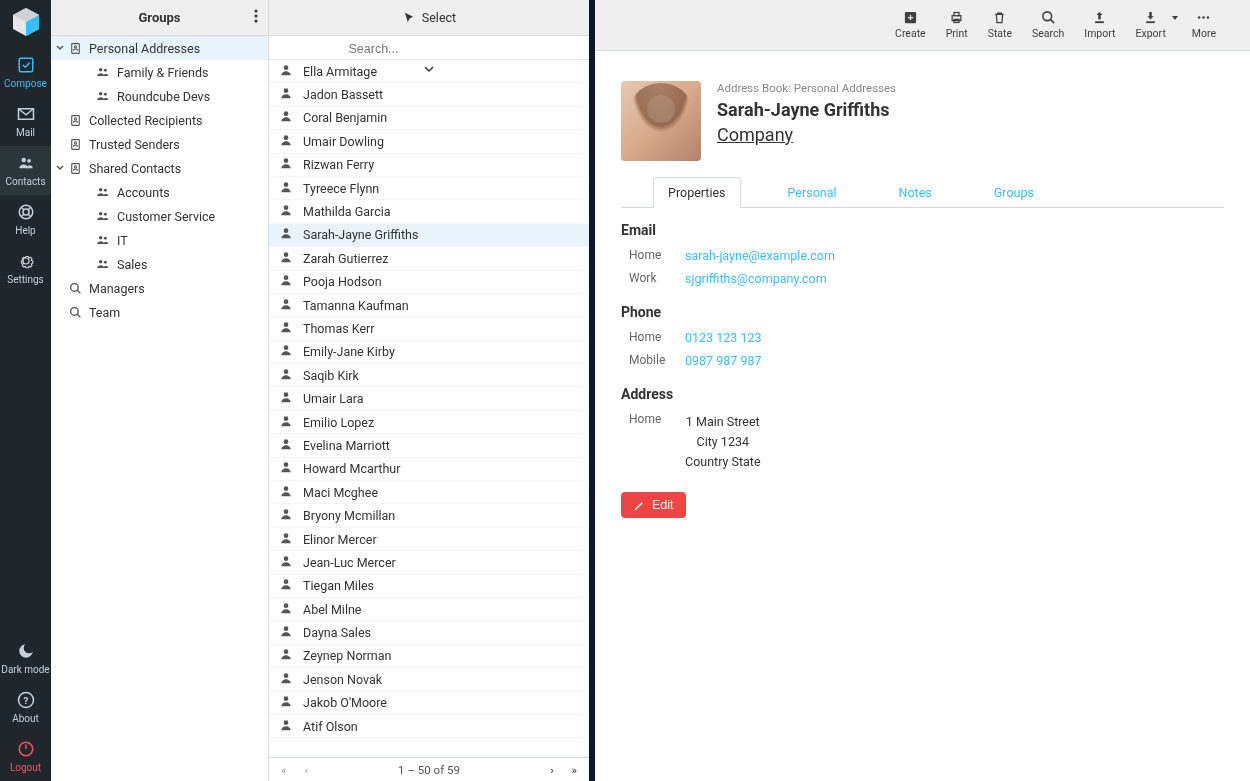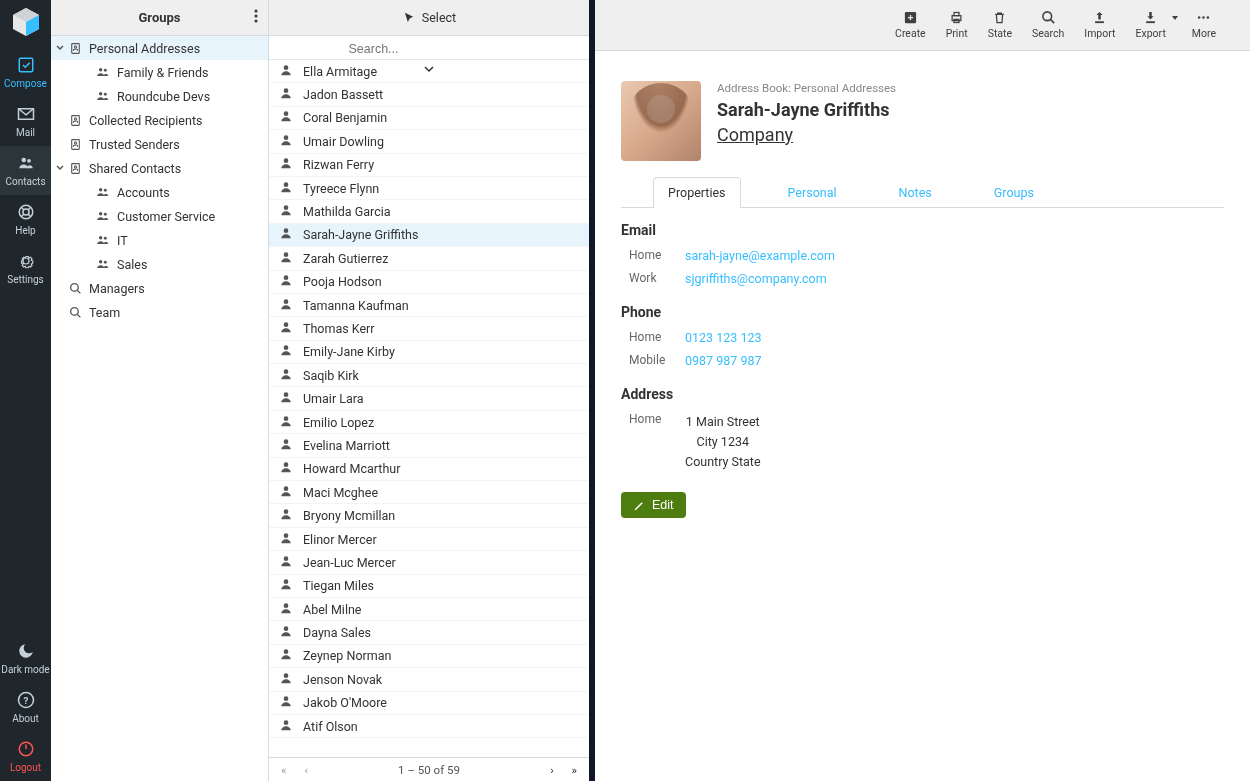--- a/index.html
+++ b/index.html
@@ -65,21 +65,21 @@
 .tab.active { border-color: #d4dbde; background: #fff; border-radius: 4px 4px 0 0; margin-bottom: -1px; color: #333; }
 
 .section { margin-top: 14px; }
 .section h3 { font-size: 14px; font-weight: bold; margin-bottom: 6px; }
 .kv-row { display: flex; padding: 4px 0; }
 .kv-row .label { width: 64px; font-size: 12px; color: #666; padding-left: 8px; }
 .kv-row .value { font-size: 12.5px; }
 .kv-row .value.link { color: #37beff; cursor: pointer; }
 .kv-row .value.multi { line-height: 1.6; text-align: center; }
 
-.edit-btn { display: inline-flex; align-items: center; gap: 6px; background: #4d7c0f; color: #fff; border: none; border-radius: 4px; padding: 6px 12px; font-size: 12.5px; margin-top: 16px; cursor: pointer; }
+.edit-btn { display: inline-flex; align-items: center; gap: 6px; background: #ef4444; color: #fff; border: none; border-radius: 4px; padding: 6px 12px; font-size: 12.5px; margin-top: 16px; cursor: pointer; }
 .edit-btn svg { width: 13px; height: 13px; }
 </style>
 </head>
 <body>
 
 <div class="app">
 
   <div class="taskmenu">
     <div class="logo">
       <svg viewBox="0 0 34 34">

